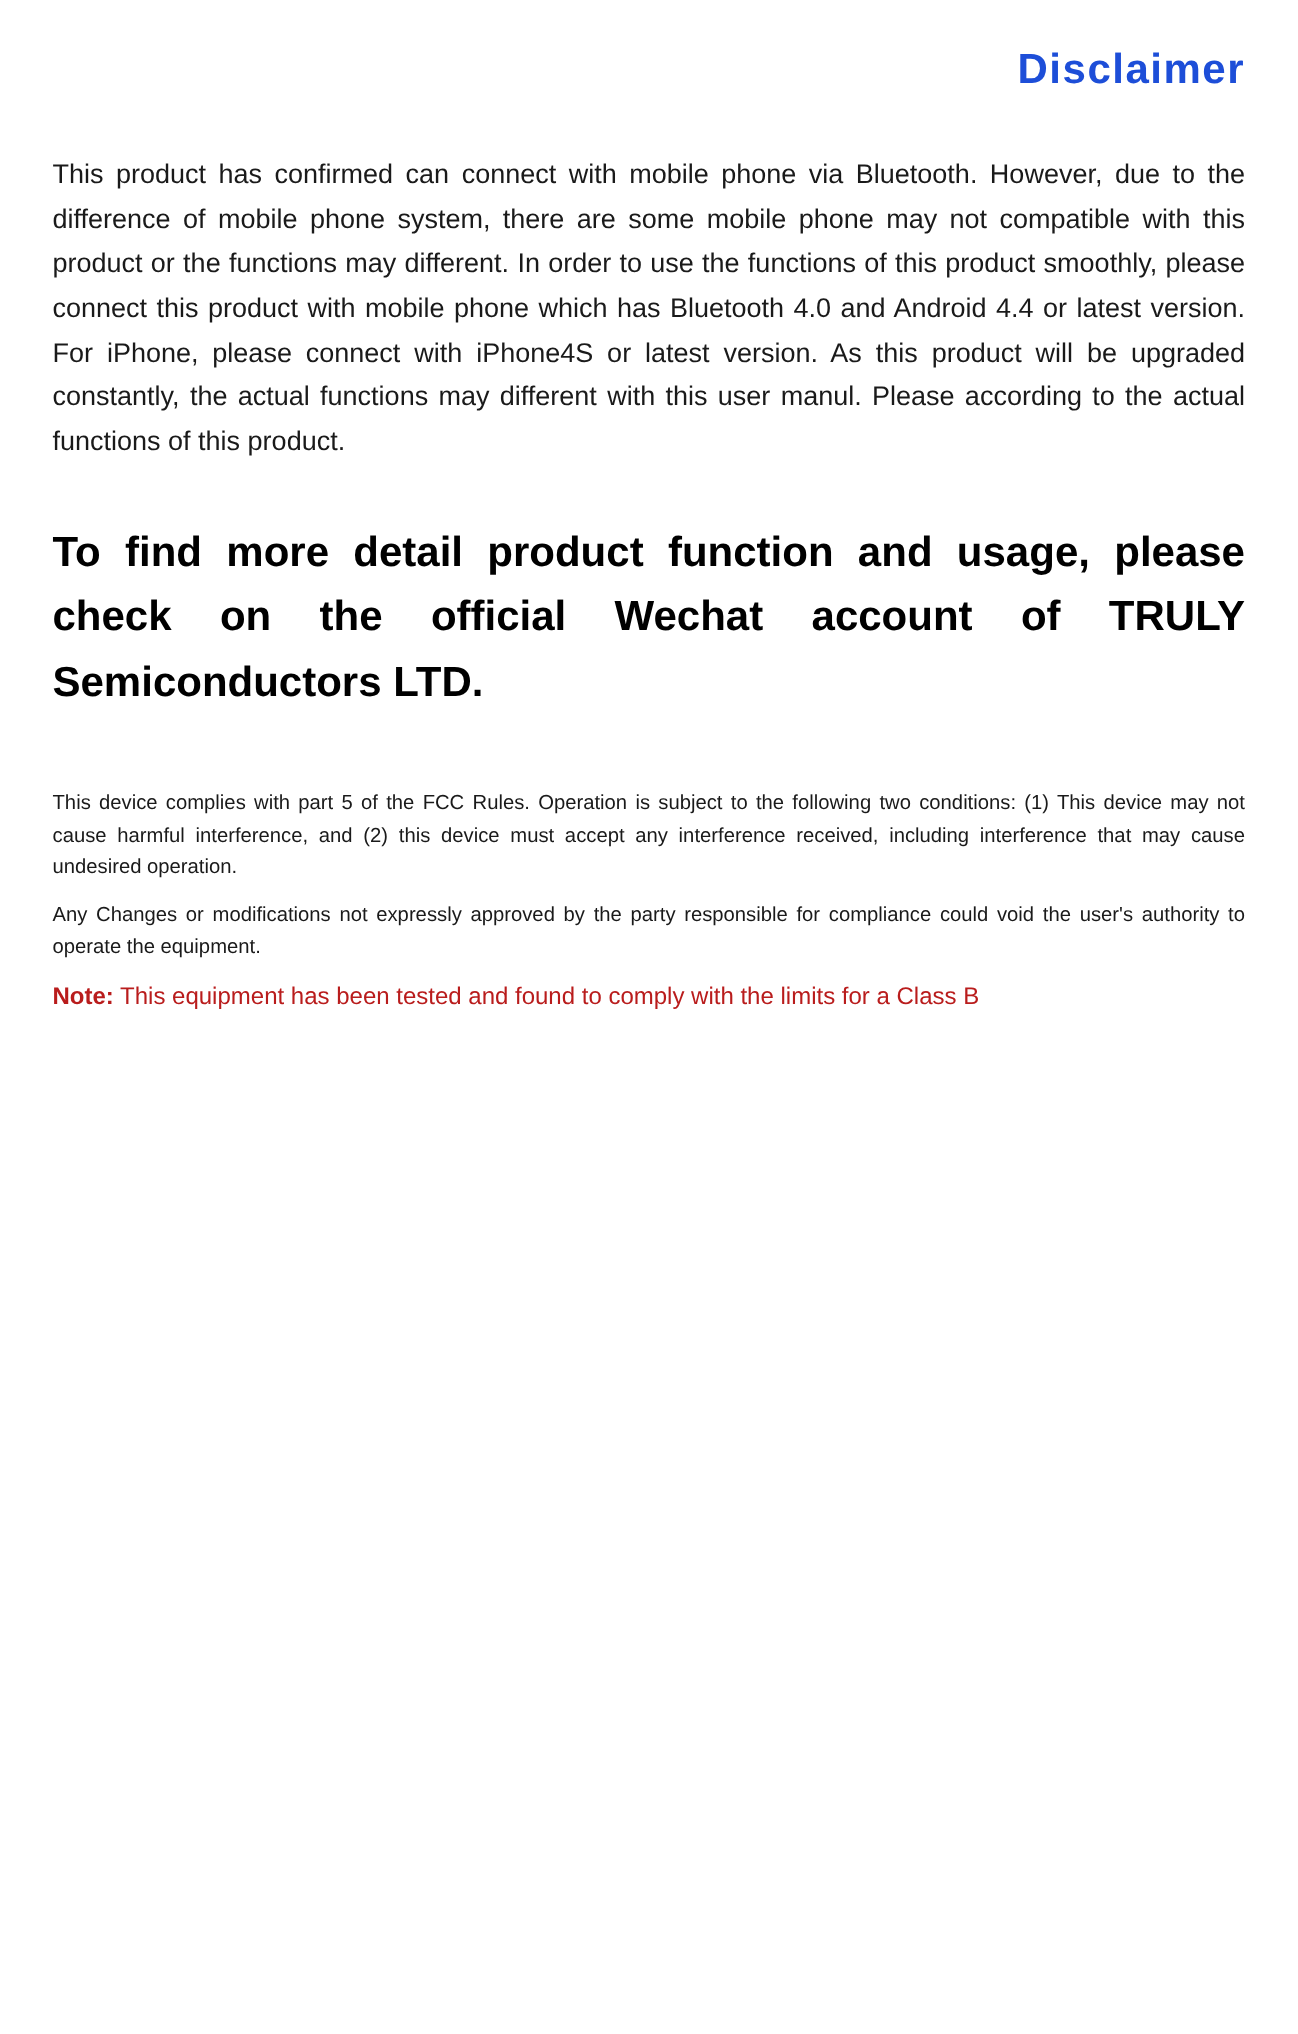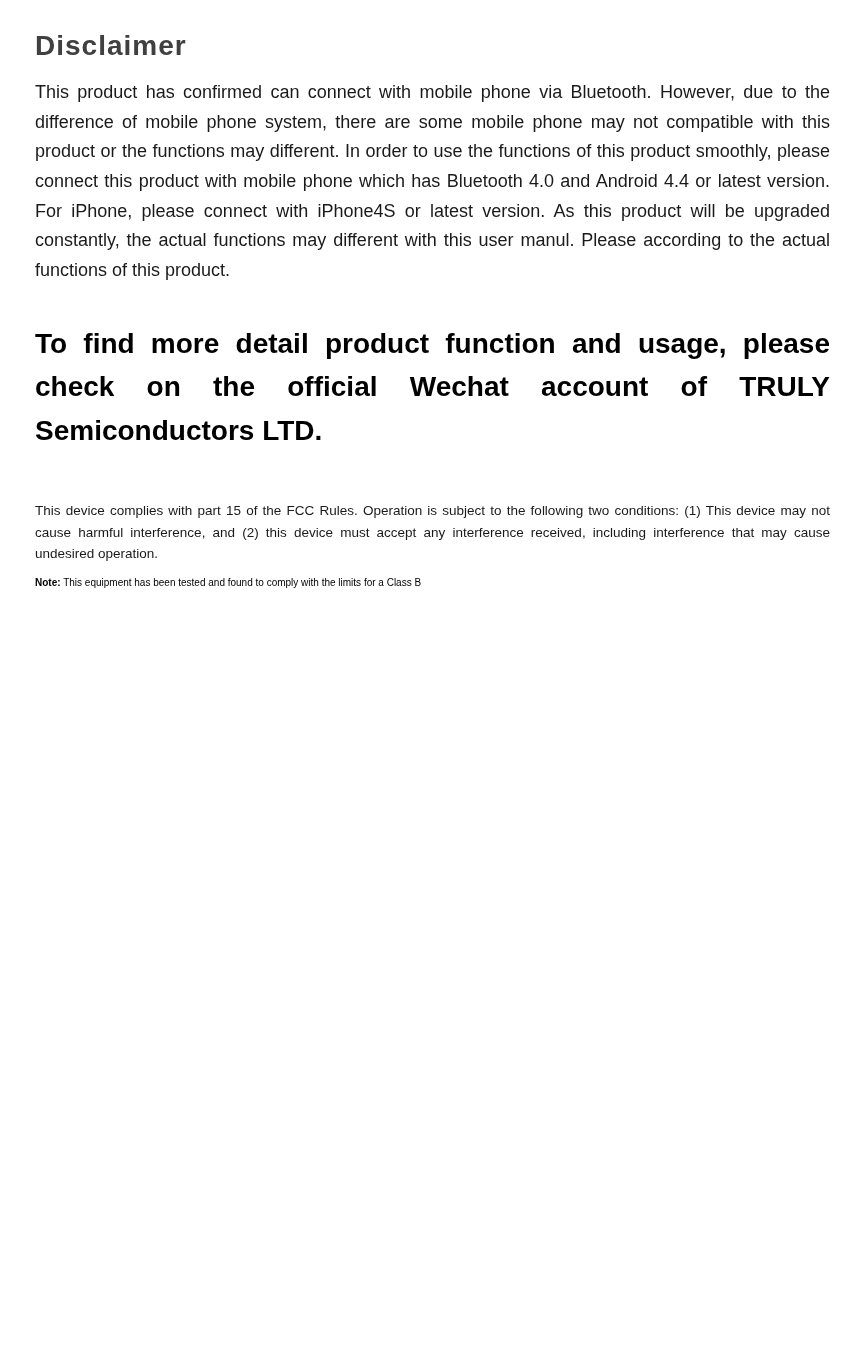--- a/index.html
+++ b/index.html
@@ -17,26 +17,26 @@
       padding: 30px 35px 30px 35px;
     }
 
     .page-container {
       width: 100%;
       max-width: 795px;
       margin: 0 auto;
     }
 
     .title {
-      text-align: left;
+      text-align: right;
       font-size: 28px;
       font-weight: bold;
       font-family: Arial, sans-serif;
-      margin-bottom: 16px;
-      color: #404040;
+      margin-bottom: 40px;
+      color: #1d4ed8;
       letter-spacing: 1px;
     }
 
     .main-body-text {
       font-family: Liberation Sans, sans-serif;
       font-size: 18px;
       line-height: 1.65;
       color: #1a1a1a;
       text-align: justify;
       margin-bottom: 36px;
@@ -56,41 +56,42 @@
       font-family: Arial, sans-serif;
       font-size: 13.5px;
       line-height: 1.6;
       color: #1a1a1a;
       text-align: justify;
       margin-bottom: 10px;
     }
 
     .fcc-note {
       font-family: Arial, sans-serif;
-      font-size: 10px;
+      font-size: 16px;
       line-height: 1.6;
-      color: #000000;
+      color: #b91c1c;
       text-align: justify;
     }
 
     .fcc-note strong {
       font-weight: bold;
     }
   </style>
 </head>
 <body>
 
 <div class="page-container">
 
   <h1 class="title">Disclaimer</h1>
 
   <p class="main-body-text">This product has confirmed can connect with mobile phone via Bluetooth. However, due to the difference of mobile phone system, there are some mobile phone may not compatible with this product or the functions may different. In order to use the functions of this product smoothly, please connect this product with mobile phone which has Bluetooth 4.0 and Android 4.4 or latest version. For iPhone, please connect with iPhone4S or latest version. As this product will be upgraded constantly, the actual functions may different with this user manul. Please according to the actual functions of this product.</p>
 
   <p class="bold-section">To find more detail product function and usage, please check on the official Wechat account of TRULY Semiconductors LTD.</p>
 
-  <p class="fcc-text">This device complies with part 15 of the FCC Rules. Operation is subject to the following two conditions: (1) This device may not cause harmful interference, and (2) this device must accept any interference received, including interference that may cause undesired operation.</p>
+  <p class="fcc-text">This device complies with part 5 of the FCC Rules. Operation is subject to the following two conditions: (1) This device may not cause harmful interference, and (2) this device must accept any interference received, including interference that may cause undesired operation.</p>
 
+  <p class="fcc-text">Any Changes or modifications not expressly approved by the party responsible for compliance could void the user's authority to operate the equipment.</p>
 
   <p class="fcc-note">
     <strong>Note:</strong><span> This equipment has been tested and found to comply with the limits for a Class B</span>
   </p>
 
 </div>
 
 </body></html>

